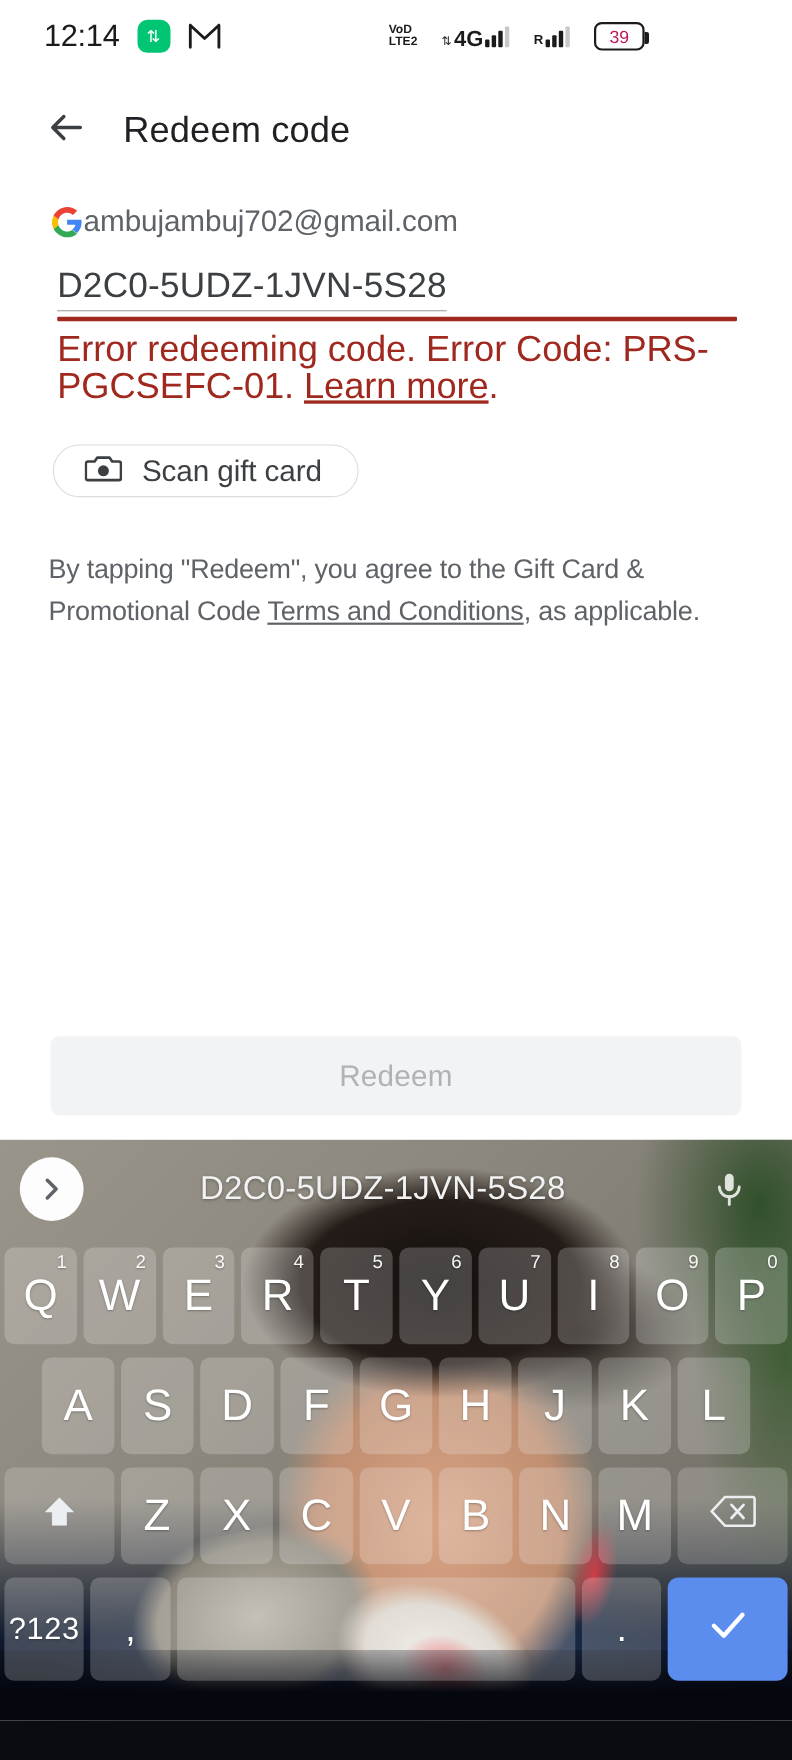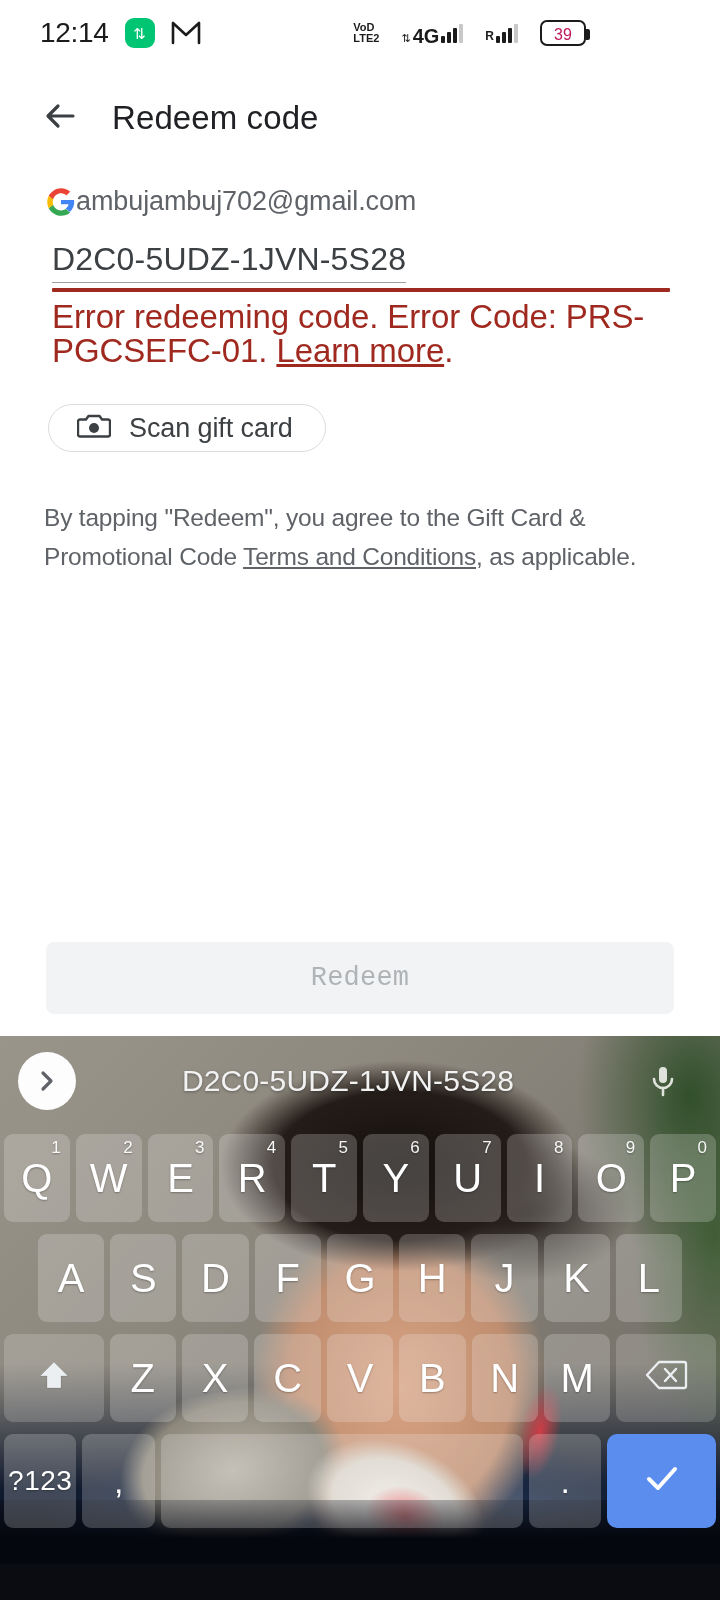--- a/index.html
+++ b/index.html
@@ -205,21 +205,21 @@
     height: 72px;
     background: #f1f3f4;
     border: none;
     border-radius: 8px;
     display: flex;
     align-items: center;
     justify-content: center;
     font-size: 27px;
     color: #b0b3b6;
     font-weight: 500;
-    font-family: Liberation Mono, monospace;
+    font-family: Liberation Sans, sans-serif;
     letter-spacing: 0.2px;
   }
 
   
   .keyboard {
     position: absolute;
     left: 0;
     top: 1036px;
     width: 720px;
     height: 528px;

